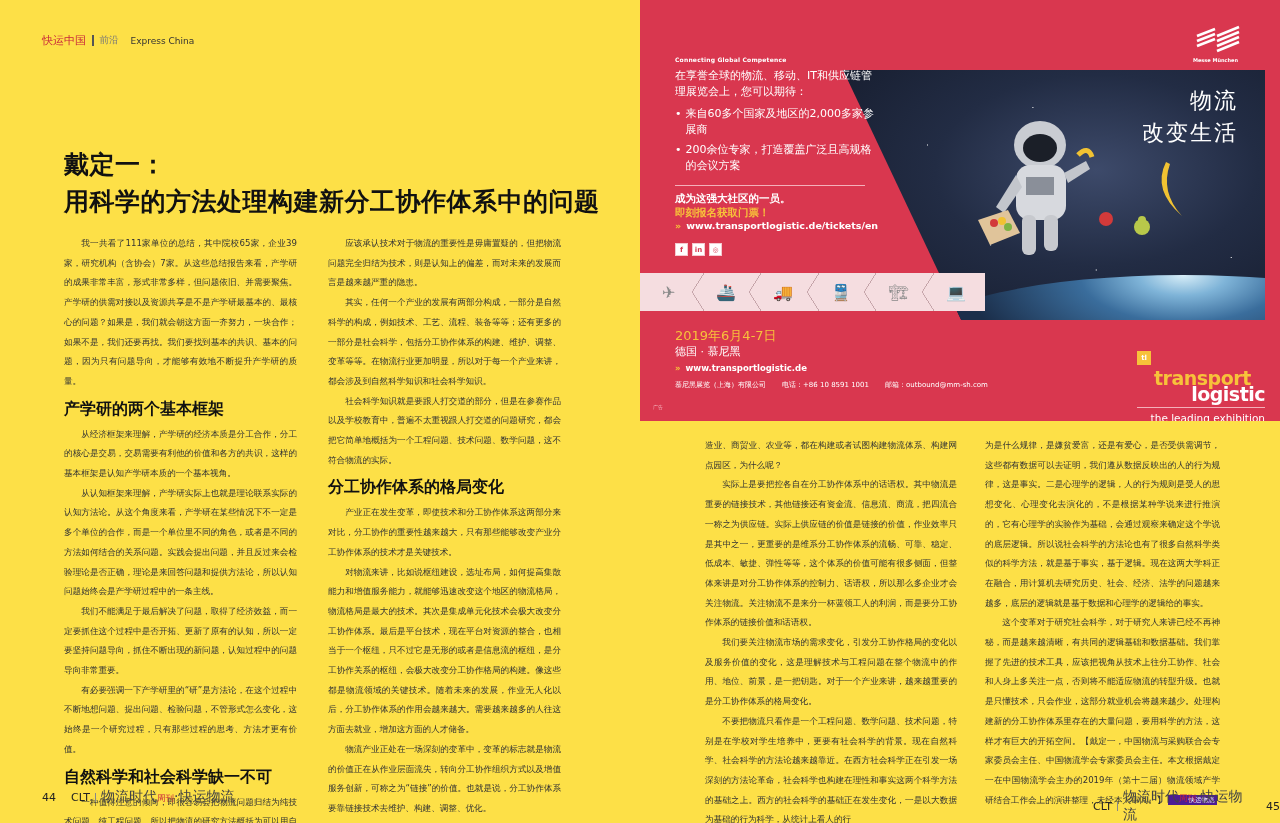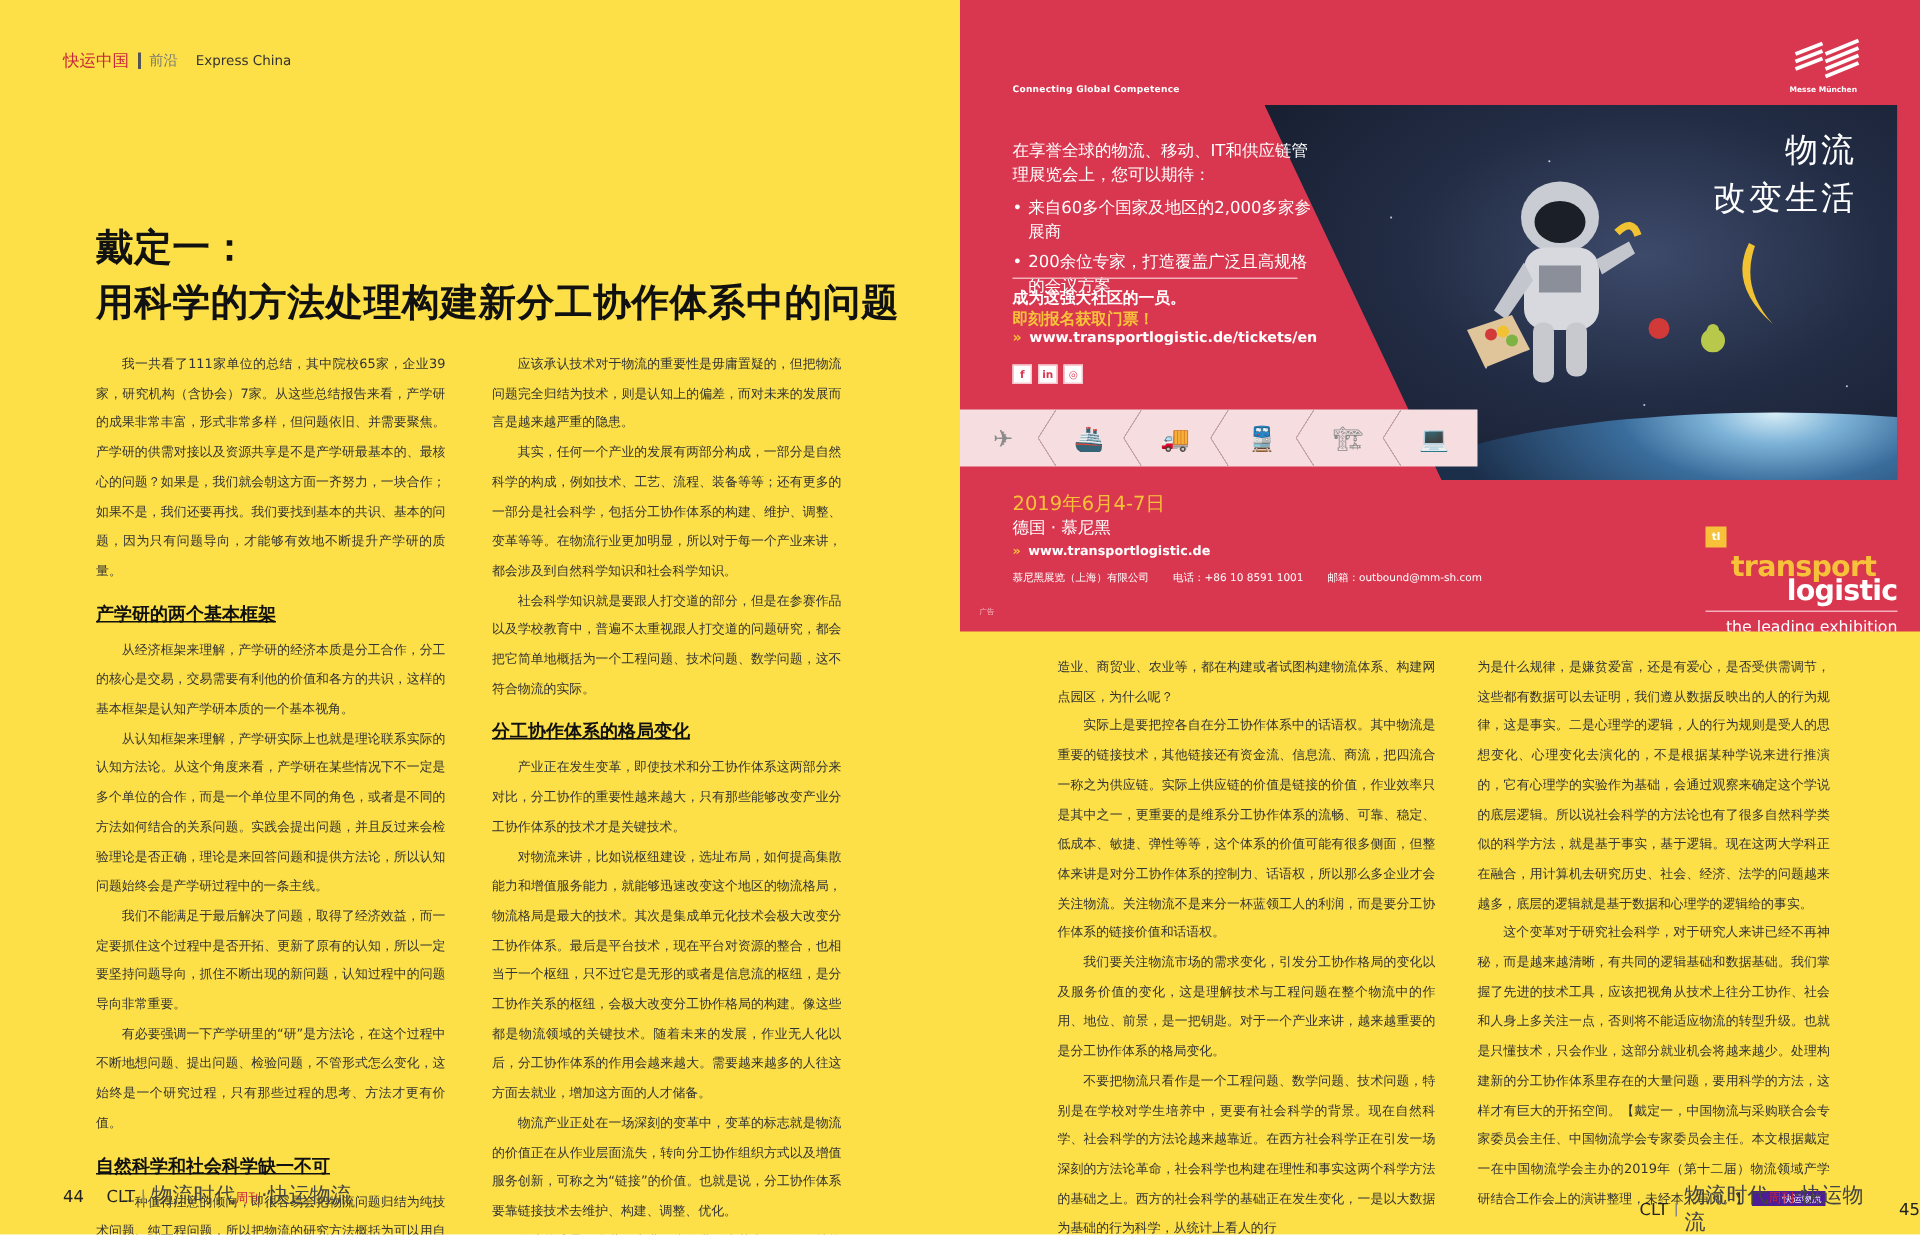--- a/index.html
+++ b/index.html
@@ -14,21 +14,21 @@
   .rh-brand { color: #c8243b; font-size: 11px; }
   .rh-sep { width: 1.5px; height: 11px; background: #555; }
   .rh-section { color: #777; font-size: 9.5px; }
   .rh-en { color: #333; font-size: 9px; margin-left: 6px; }
 
   .headline { position: absolute; left: 64px; top: 146px; width: 560px; font-size: 25px; line-height: 37px; color: #111; letter-spacing: 0.5px; }
   .headline div { white-space: nowrap; }
 
   .col { position: absolute; font-size: 8.6px; line-height: 19.7px; color: #333; text-align: justify; }
   .col p { text-indent: 2em; }
-  .col h3 { font-size: 12px; font-weight: bold; color: #111; line-height: 20px; margin: 7px 0 6px 0; text-decoration: underline; }
+  .col h3 { font-size: 16px; font-weight: bold; color: #111; line-height: 20px; margin: 7px 0 6px 0; }
   .col1 { left: 64px; top: 234px; width: 233px; }
   .col2 { left: 328px; top: 234px; width: 233px; }
   .col3 { left: 705px; top: 436px; width: 252px; }
   .col4 { left: 985px; top: 436px; width: 235px; }
 
   .folio { position: absolute; top: 788px; font-size: 10px; display: flex; align-items: center; gap: 5px; color: #333; }
   .folio .pn { font-size: 11px; color: #222; }
   .folio .clt { font-size: 11px; color: #222; }
   .folio .bar { width: 1px; height: 9px; background: #888; }
   .folio .mag { font-size: 14px; color: #444; }
@@ -48,21 +48,21 @@
   .ad-photo .earth { position: absolute; left: 80px; top: 205px; width: 520px; height: 120px; border-radius: 50%;
      background: radial-gradient(ellipse at 50% 0%, #d8eef8 0%, #7fb4d8 12%, #3a6d9c 28%, #1b2e4a 60%); }
   .ad-photo .stars { position: absolute; inset: 0;
      background-image: radial-gradient(1px 1px at 20% 30%, #fff, transparent), radial-gradient(1px 1px at 45% 15%, #fff, transparent),
        radial-gradient(1px 1px at 70% 60%, #fff, transparent), radial-gradient(1px 1px at 85% 25%, #fff, transparent),
        radial-gradient(1px 1px at 35% 70%, #fff, transparent), radial-gradient(1px 1px at 60% 80%, #fff, transparent),
        radial-gradient(1px 1px at 15% 55%, #fff, transparent), radial-gradient(1px 1px at 92% 75%, #fff, transparent); }
   .astronaut { position: absolute; left: 135px; top: 45px; width: 120px; height: 150px; }
   .ad-slogan { position: absolute; right: 42px; top: 85px; text-align: right; color: #fff; font-size: 22px; line-height: 32px; letter-spacing: 2px; }
 
-  .ad-copy { position: absolute; left: 35px; top: 93px; width: 205px; color: #fff; font-size: 11px; line-height: 16px; }
+  .ad-copy { position: absolute; left: 35px; top: 68px; width: 205px; color: #fff; font-size: 11px; line-height: 16px; }
   .ad-copy .bullets { margin-top: 6px; }
   .ad-copy .bullet { display: flex; gap: 4px; margin-bottom: 4px; }
   .ad-copy .bullet .dot { flex: 0 0 auto; }
   .ad-divider { position: absolute; left: 35px; top: 185px; width: 190px; height: 1px; background: #f4b0ba; }
   .ad-cta1 { position: absolute; left: 35px; top: 192px; color: #fff; font-size: 10.5px; font-weight: bold; }
   .ad-cta2 { position: absolute; left: 35px; top: 206px; color: #f7c23a; font-size: 10.5px; font-weight: bold; }
   .ad-url1 { position: absolute; left: 35px; top: 220px; color: #fff; font-size: 9.5px; font-weight: bold; display: flex; gap: 5px; }
   .chev { color: #f7c23a; font-weight: bold; }
   .social { position: absolute; left: 35px; top: 243px; display: flex; gap: 4px; }
   .social span { width: 13px; height: 13px; border: 1px solid #f5c8cf; background: #fff; color: #d9374f; font-size: 7px; font-weight: bold; display: flex; align-items: center; justify-content: center; }

